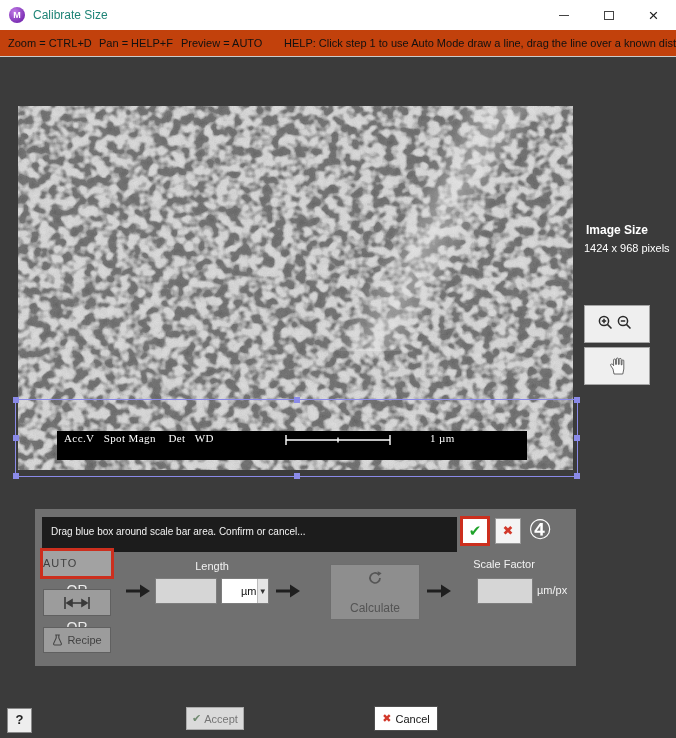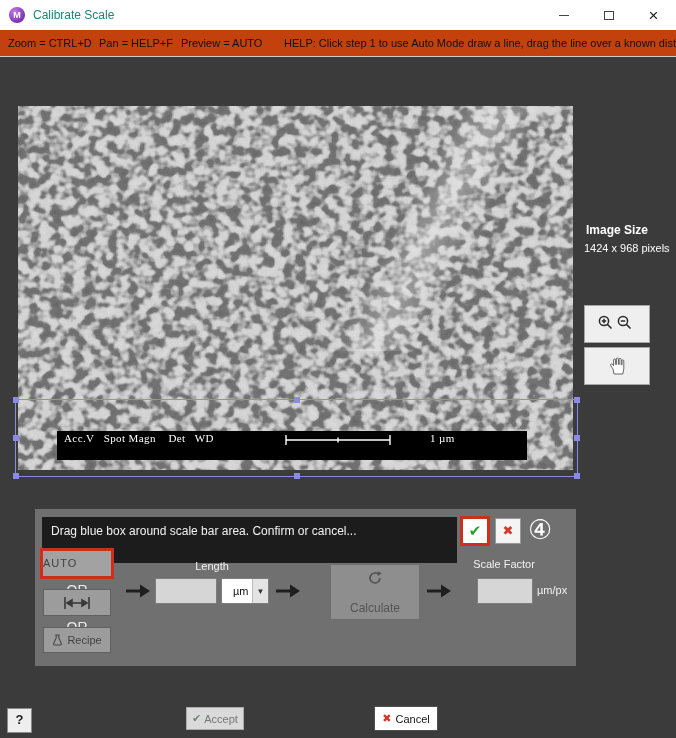--- a/index.html
+++ b/index.html
@@ -56,22 +56,22 @@
   .h-sw { left: -3px; bottom: -3px; } .h-s { left: calc(50% - 3px); bottom: -3px; } .h-se { right: -3px; bottom: -3px; }
 
   .side-label { left: 586px; top: 166px; color: #fff; font-weight: bold; font-size: 12px; }
   .side-value { left: 584px; top: 185px; color: #fff; font-size: 11px; }
   .tool-btn { left: 584px; width: 66px; height: 38px; background: #efefef;
               border: 1px solid #a5a5a5; display: flex; align-items: center; justify-content: center; }
   .zoom-btn { top: 248px; } .pan-btn { top: 290px; }
 
   
   .panel { left: 35px; top: 452px; width: 541px; height: 157px; background: #707070; }
-  .instr { left: 7px; top: 8px; width: 415px; height: 46px; background: #1c1c1c; color: #f2f2f2;
-           font-size: 12px; line-height: 29px; padding-left: 9px; white-space: nowrap; }
+  .instr { left: 7px; top: 8px; width: 415px; height: 35px; background: #1c1c1c; color: #f2f2f2;
+           font-size: 10px; line-height: 29px; padding-left: 9px; white-space: nowrap; }
   .btn-confirm { left: 425px; top: 7px; width: 30px; height: 30px; background: #fff;
                  border: 3px solid var(--accent_red, #cc2f1e); color: var(--check_green, #1fa32a);
                  font-size: 15px; line-height: 23px; text-align: center; }
   .btn-reject { left: 460px; top: 9px; width: 26px; height: 26px; background: #f4f4f4;
                 border: 1px solid #999; color: var(--cross_red, #d2392b);
                 font-size: 13px; line-height: 24px; text-align: center; }
   .badge { left: 487px; top: 5px; width: 36px; height: 32px; color: #fff;
            font-size: 27px; line-height: 32px; text-align: center; }
 
   .auto-btn { left: 5px; top: 39px; width: 74px; height: 31px;
@@ -87,21 +87,21 @@
 
   .flow-label { color: #f2f2f2; font-size: 11px; text-align: center; }
   .length-label { left: 120px; top: 51px; width: 114px; }
   .sf-label { left: 412px; top: 49px; width: 114px; }
   .field { background: #d6d6d6; border: 1px solid #7d7d7d; height: 26px;
            font-size: 11px; padding: 0 4px; color: #222; }
   .length-input { left: 120px; top: 69px; width: 62px; }
   .sf-input { left: 442px; top: 69px; width: 56px; }
   .unit-box { left: 186px; top: 69px; width: 48px; height: 26px; background: #fff;
               border: 1px solid #7d7d7d; font-size: 11px; color: #111; display: flex; align-items: center; }
-  .unit-box .txt { flex: 1; padding-left: 11px; }
+  .unit-box .txt { flex: 1; padding-left: 19px; }
   .unit-box .dd { width: 16px; height: 100%; background: #e4e4e4; border-left: 1px solid #bbb;
                   display: flex; align-items: center; justify-content: center; font-size: 8px; color: #333; }
   .arrow { top: 75px; }
   .a1 { left: 91px; } .a2 { left: 241px; } .a3 { left: 392px; }
   .calc-btn { left: 295px; top: 55px; width: 90px; height: 56px; background: #8e8e8e;
               border: 1px solid #6e6e6e; display: flex; flex-direction: column;
               align-items: center; justify-content: center; gap: 15px; color: #545454; font-size: 12px; }
   .sf-unit { left: 502px; top: 75px; color: #f2f2f2; font-size: 11px; }
 
   
@@ -117,21 +117,21 @@
                 display: flex; align-items: center; justify-content: center; gap: 4px; }
   .cancel-btn .x { color: var(--cross_red, #d2392b); }
 </style>
 </head>
 <body>
 
 <div class="window">
 
   <div class="titlebar">
     <div class="app-icon">M</div>
-    <div class="win-title">Calibrate Scale</div>
+    <div class="win-title">Calibrate Size</div>
     <div class="win-controls">
       <div class="win-btn">
         <span class="glyph-min"></span>
       </div>
       <div class="win-btn">
         <span class="glyph-max"></span>
       </div>
       <div class="win-btn">
         <span class="glyph-close">×</span>
       </div>

